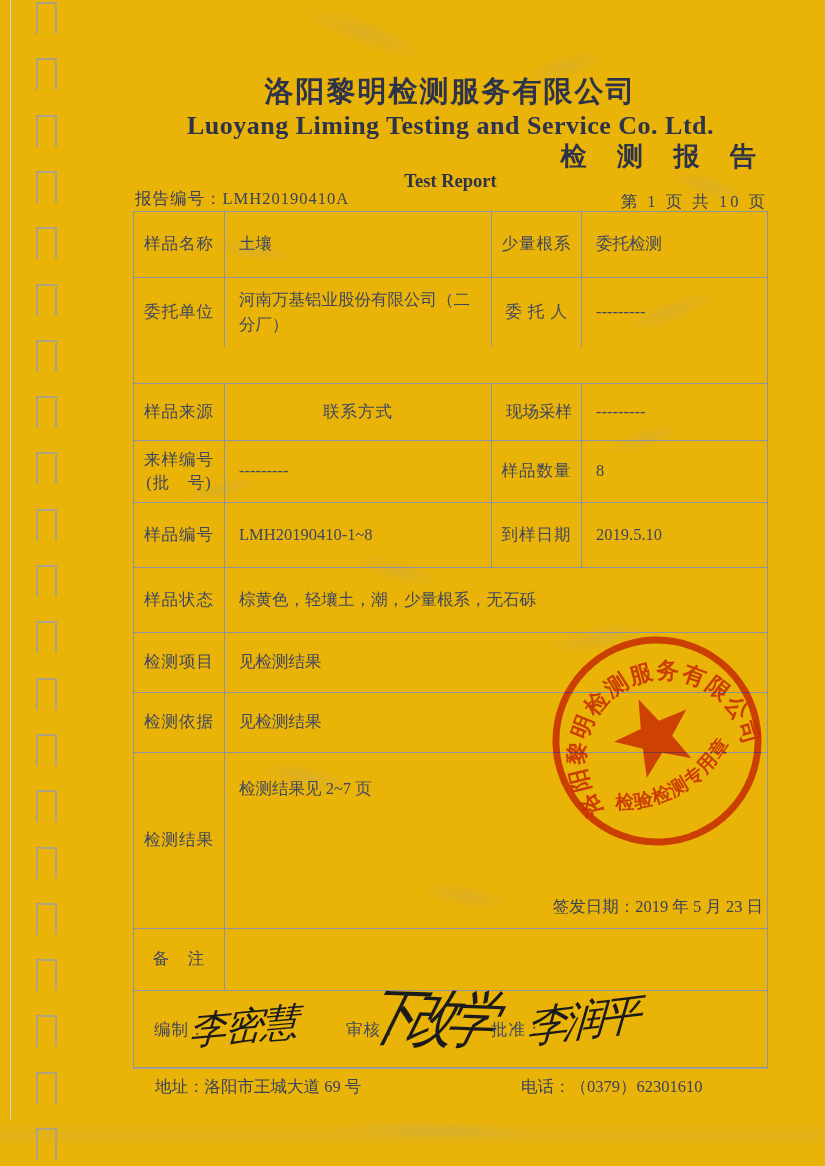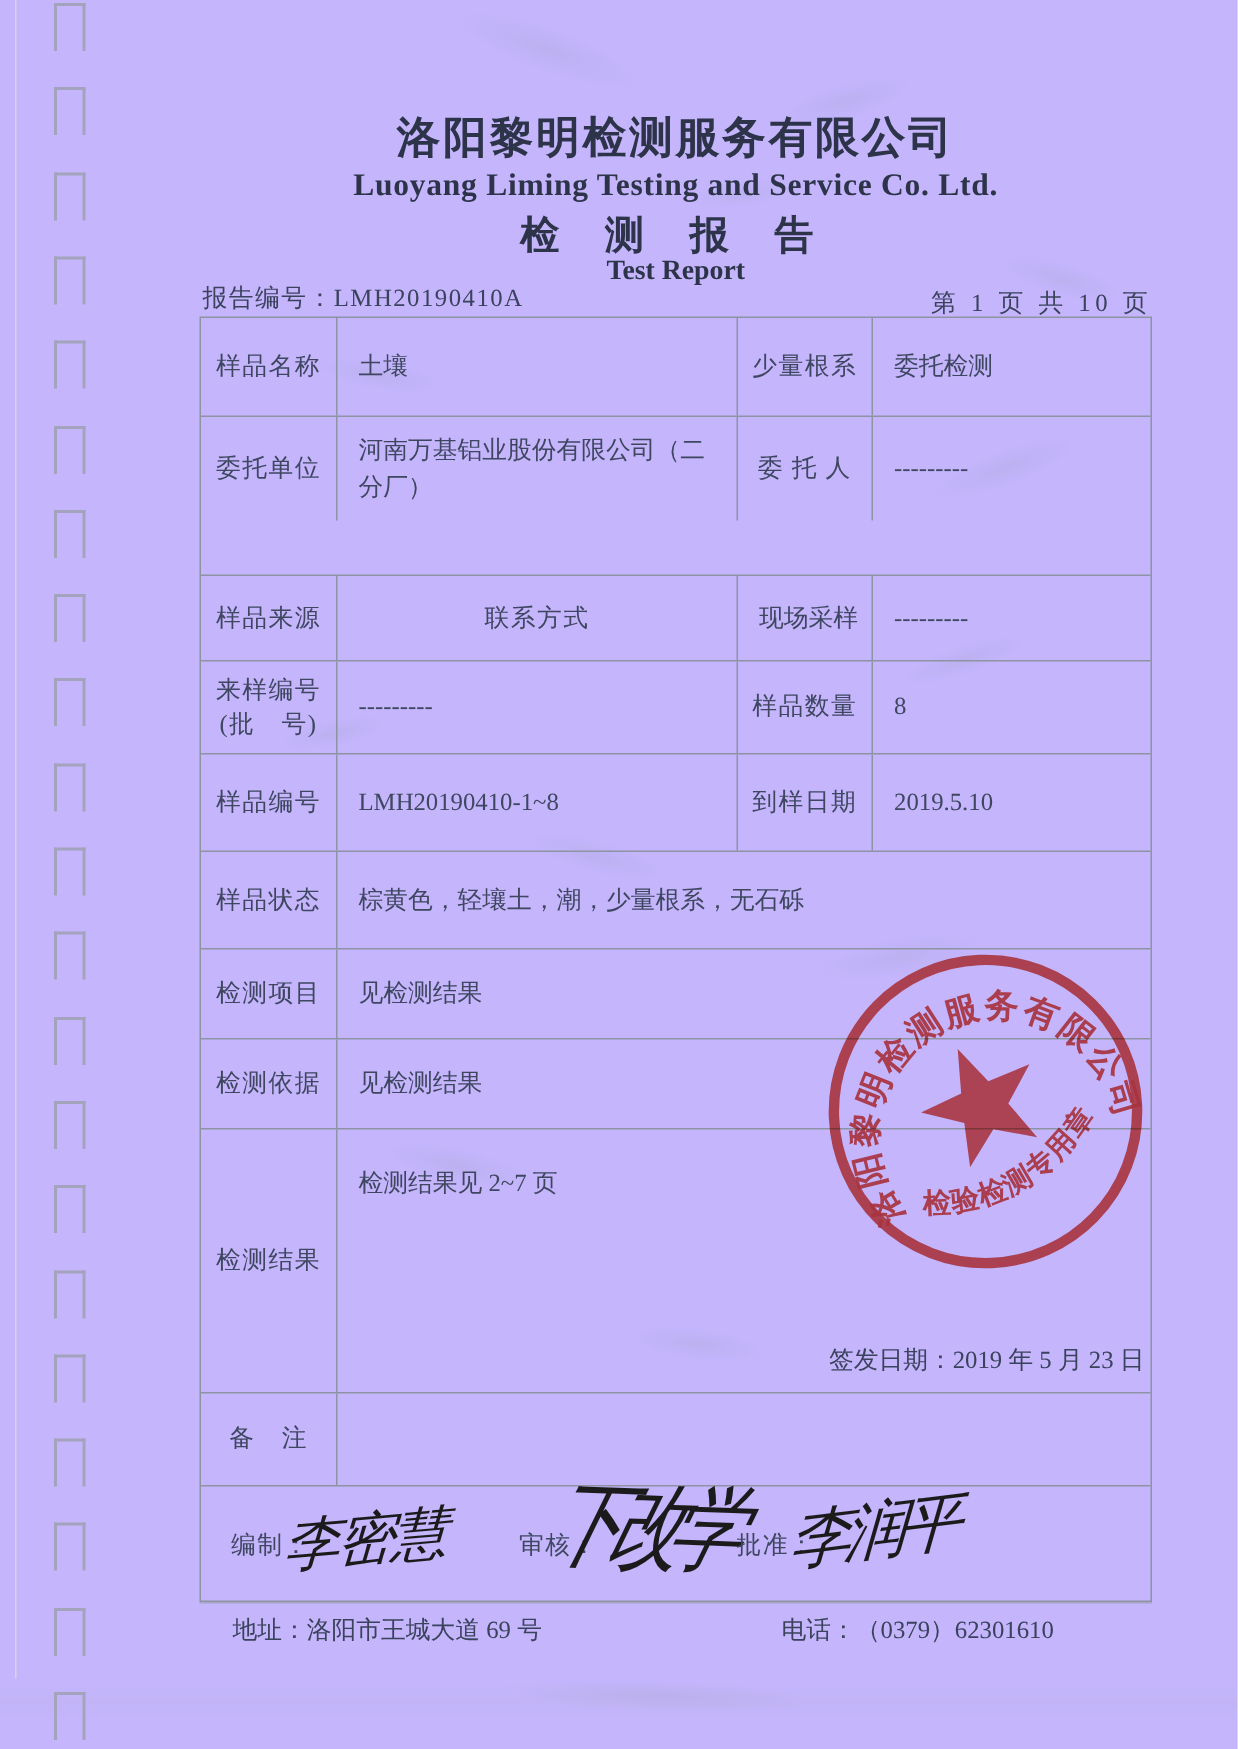--- a/index.html
+++ b/index.html
@@ -1,35 +1,35 @@
 <!DOCTYPE html>
 <html><head>
 <meta charset="utf-8">
 <style>
   html,body{margin:0;padding:0;background:#e8e8ea;}
   .page{
     position:relative;width:825px;height:1166px;overflow:hidden;
-    background:#c4b5fd;
+    background:#eab308;
     font-family:"Liberation Serif","DejaVu Serif",serif;
     color:#3f4760;
   }
   
   .edge-line{position:absolute;left:10px;top:0;width:1px;height:96%;background:#d5d5db;}
   .hole{position:absolute;left:36px;width:17px;height:30px;
     border:2px solid #9a9da9;border-bottom:none;opacity:.75;}
   .artifact{position:absolute;pointer-events:none;
     background:radial-gradient(ellipse at center,rgba(148,154,172,.16),rgba(148,154,172,0) 70%);}
   .bottom-shade{position:absolute;left:0;bottom:18px;width:100%;height:26px;
     background:linear-gradient(to bottom,rgba(170,172,180,0),rgba(170,172,180,.10),rgba(170,172,180,0));}
 
   .doc{position:absolute;left:133px;top:0;width:635px;}
   .c-title{position:absolute;width:100%;text-align:center;color:#2d3449;}
   .t1{top:72px;font-size:29px;font-weight:600;letter-spacing:2px;}
-  .t2{top:111px;font-size:21px;font-weight:bold;letter-spacing:.5px;}
-  .t3{top:139px;font-size:26px;font-weight:600;letter-spacing:12px;}
+  .t2{top:111px;font-size:26px;font-weight:bold;letter-spacing:.5px;}
+  .t3{top:139px;font-size:26px;font-weight:600;letter-spacing:12px;text-align:right;}
   .t4{top:171px;font-size:18.5px;font-weight:bold;}
   .meta{position:absolute;top:188px;width:100%;font-size:16.5px;color:#3a425c;}
   .meta .rno{position:absolute;left:2px;top:0;letter-spacing:1px;}
   .meta .pginfo{position:absolute;right:0;top:3px;letter-spacing:3px;}
 
   
   .tbl{position:absolute;top:211px;left:0;width:635px;border:1px solid #8d93a3;box-sizing:border-box;}
   .row{display:grid;box-sizing:border-box;border-top:1px solid #8d93a3;position:relative;}
   .row:first-child{border-top:none;}
   .cols4{grid-template-columns:90px 267px 90px 188px;}

